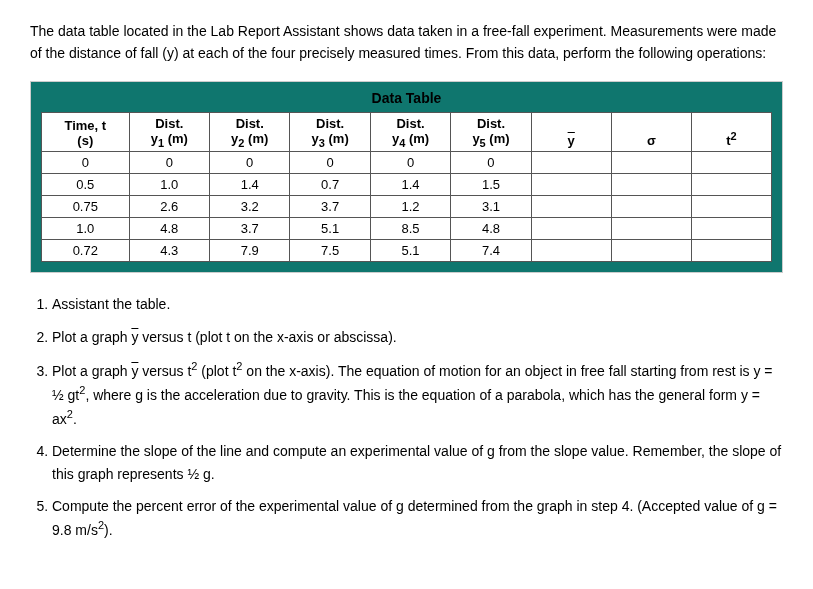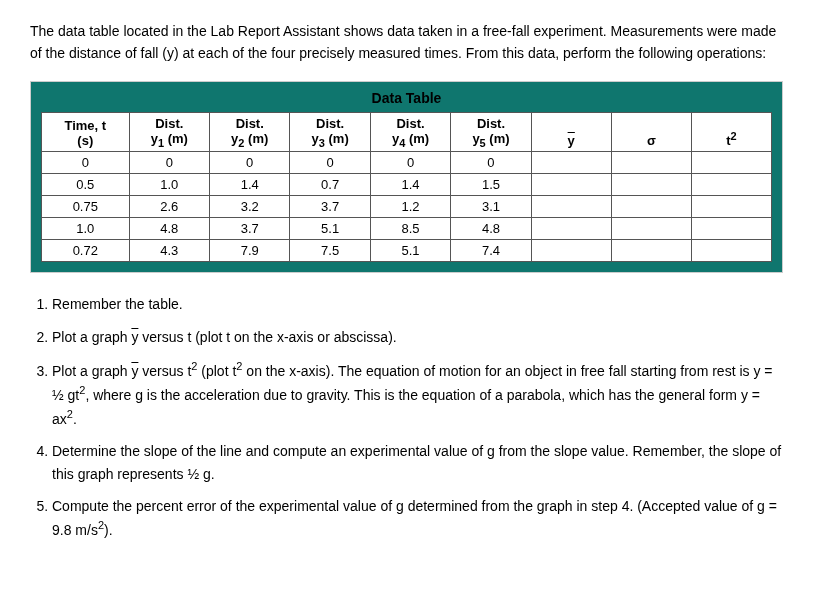--- a/index.html
+++ b/index.html
@@ -142,19 +142,19 @@
           <td></td>
           <td></td>
           <td></td>
         </tr>
       </tbody>
   </table>
 </div>
 
 <div class="instructions">
   <ol id="instructions-list">
-  <li>Remember the table.</li>
+  <li>Assistant the table.</li>
       <li>Plot a graph <span style="text-decoration:overline">y</span> versus t (plot t on the x-axis or abscissa).</li>
       <li>Plot a graph <span style="text-decoration:overline">y</span> versus t<sup>2</sup> (plot t<sup>2</sup> on the x-axis). The equation of motion for an object in free fall starting from rest is y = ½ gt<sup>2</sup>, where g is the acceleration due to gravity. This is the equation of a parabola, which has the general form y = ax<sup>2</sup>.</li>
       <li>Determine the slope of the line and compute an experimental value of g from the slope value. Remember, the slope of this graph represents ½ g.</li>
       <li>Compute the percent error of the experimental value of g determined from the graph in step 4. (Accepted value of g = 9.8 m/s<sup>2</sup>).</li>
     </ol>
 </div>
 
 </body></html>

